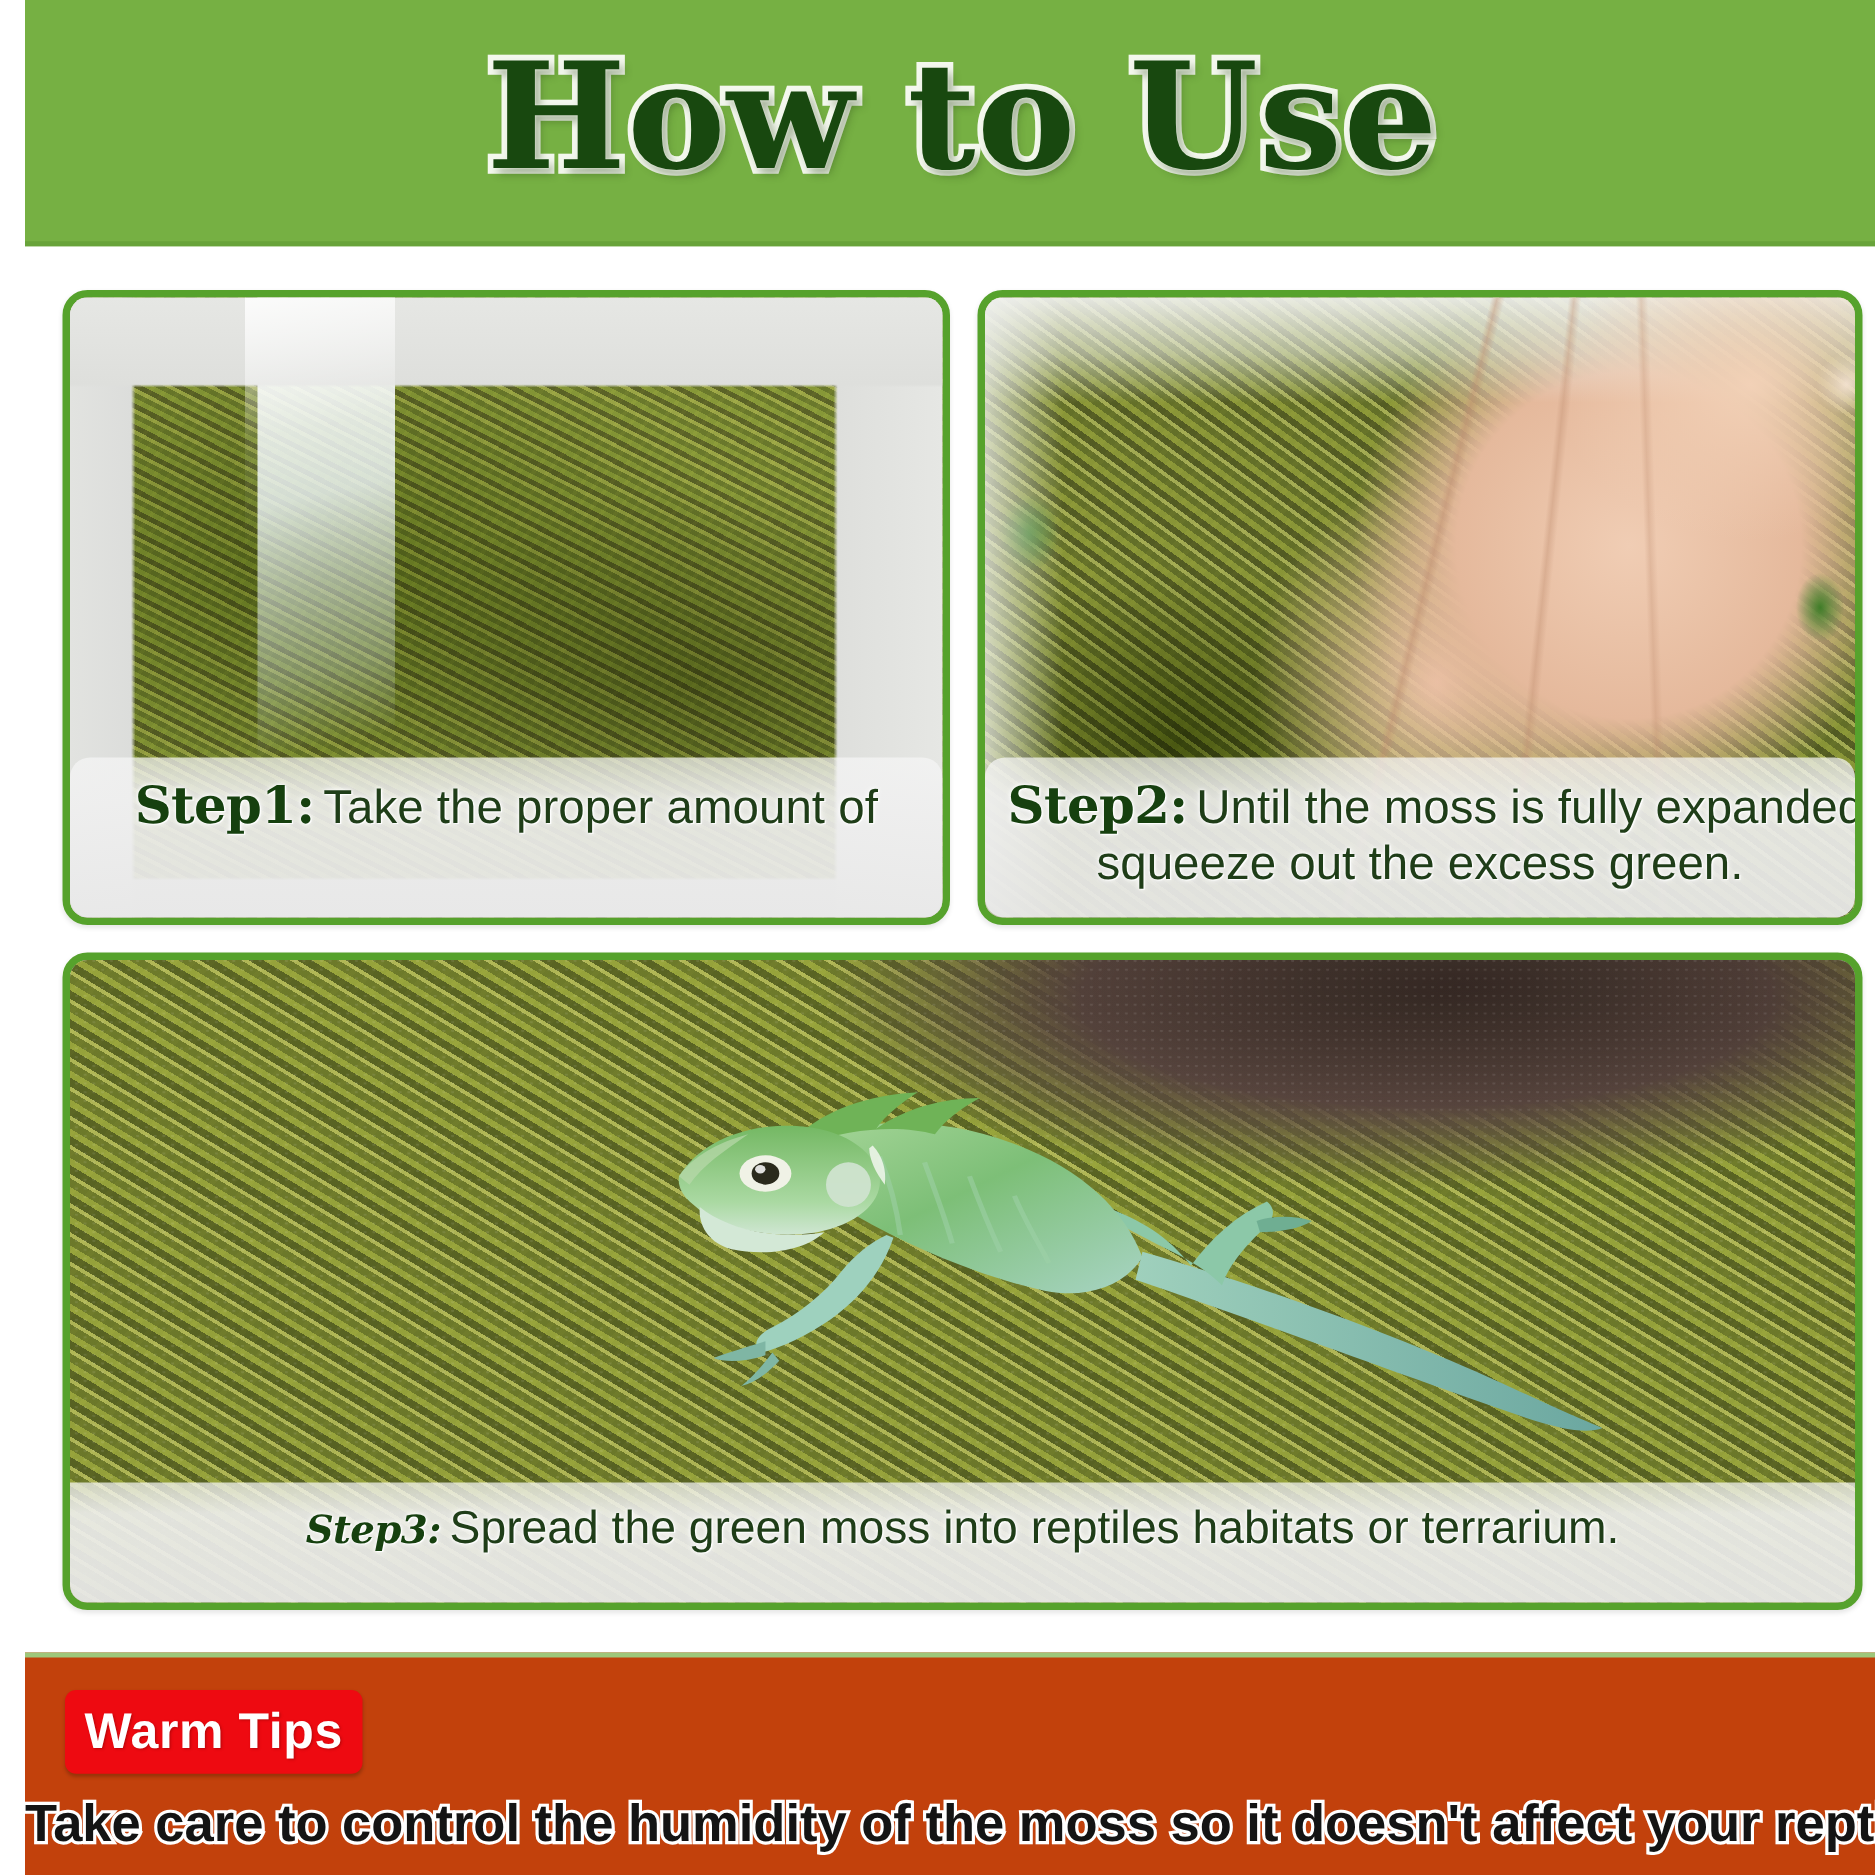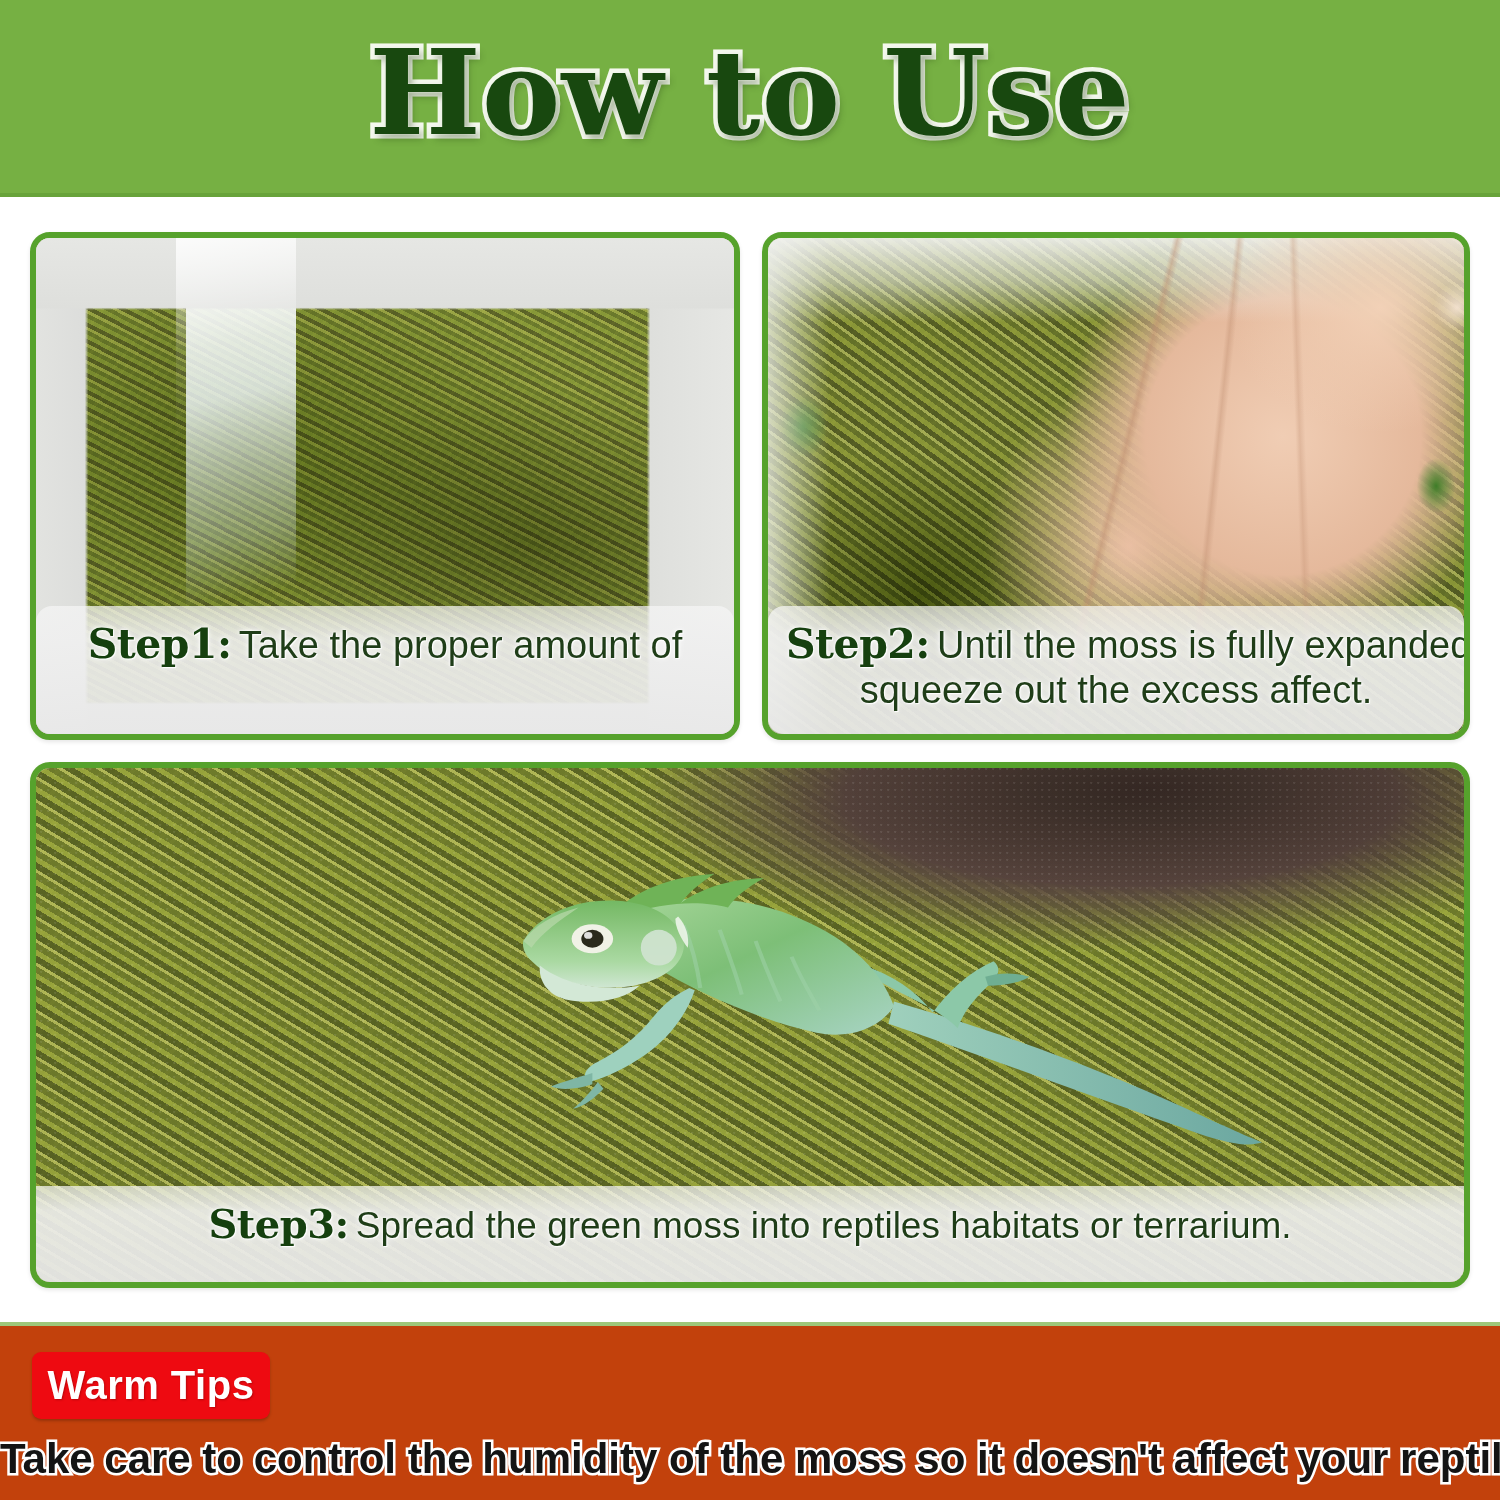--- a/index.html
+++ b/index.html
@@ -10,20 +10,21 @@
     background: #ffffff;
     font-family: "Liberation Sans", sans-serif;
     overflow: hidden;
   }
 
   .page {
     position: relative;
     width: 1464px;
     height: 1500px;
     background: #ffffff;
+    margin-left: 20px;
   }
 
   
   .header-band {
     position: absolute;
     left: 0; top: 0;
     width: 1500px;
     height: 197px;
     background: #76b043;
     border-bottom: 4px solid #68a33a;
@@ -223,21 +224,21 @@
   .caption-3 .caption-line { font-size: 37px; }
 
   .step-label {
     font-family: "DejaVu Serif", "Liberation Serif", serif;
     font-weight: 700;
     font-size: 41px;
     color: #16400f;
     margin-right: 7px;
     letter-spacing: -0.5px;
   }
-  .caption-3 .step-label { font-size: 40px; }
+  .caption-3 .step-label { font-size: 31px; font-style: italic; }
 
   
   .footer-band {
     position: absolute;
     left: 0;
     top: 1322px;
     width: 1500px;
     height: 178px;
     background: #c2410c;
     border-top: 4px solid #9ec77a;
@@ -298,21 +299,21 @@
       </div>
     </div>
   </div>
 
   <div class="card card-2">
     <div class="photo photo-squeeze"></div>
     <div class="caption caption-2">
       <div class="caption-line">
         <span class="step-label">Step2:</span><span>Until the moss is fully expanded,</span>
       </div>
-      <div class="caption-line">squeeze out the excess affect.</div>
+      <div class="caption-line">squeeze out the excess green.</div>
     </div>
   </div>
 
   <div class="card card-3">
     <div class="photo photo-habitat"></div>
 
     <svg class="lizard-svg" viewBox="0 0 640 340" preserveAspectRatio="none">
       <defs>
         <linearGradient id="bodyG" x1="0" y1="0" x2="1" y2="1">
           <stop offset="0%" stop-color="#a8d79a"></stop>

